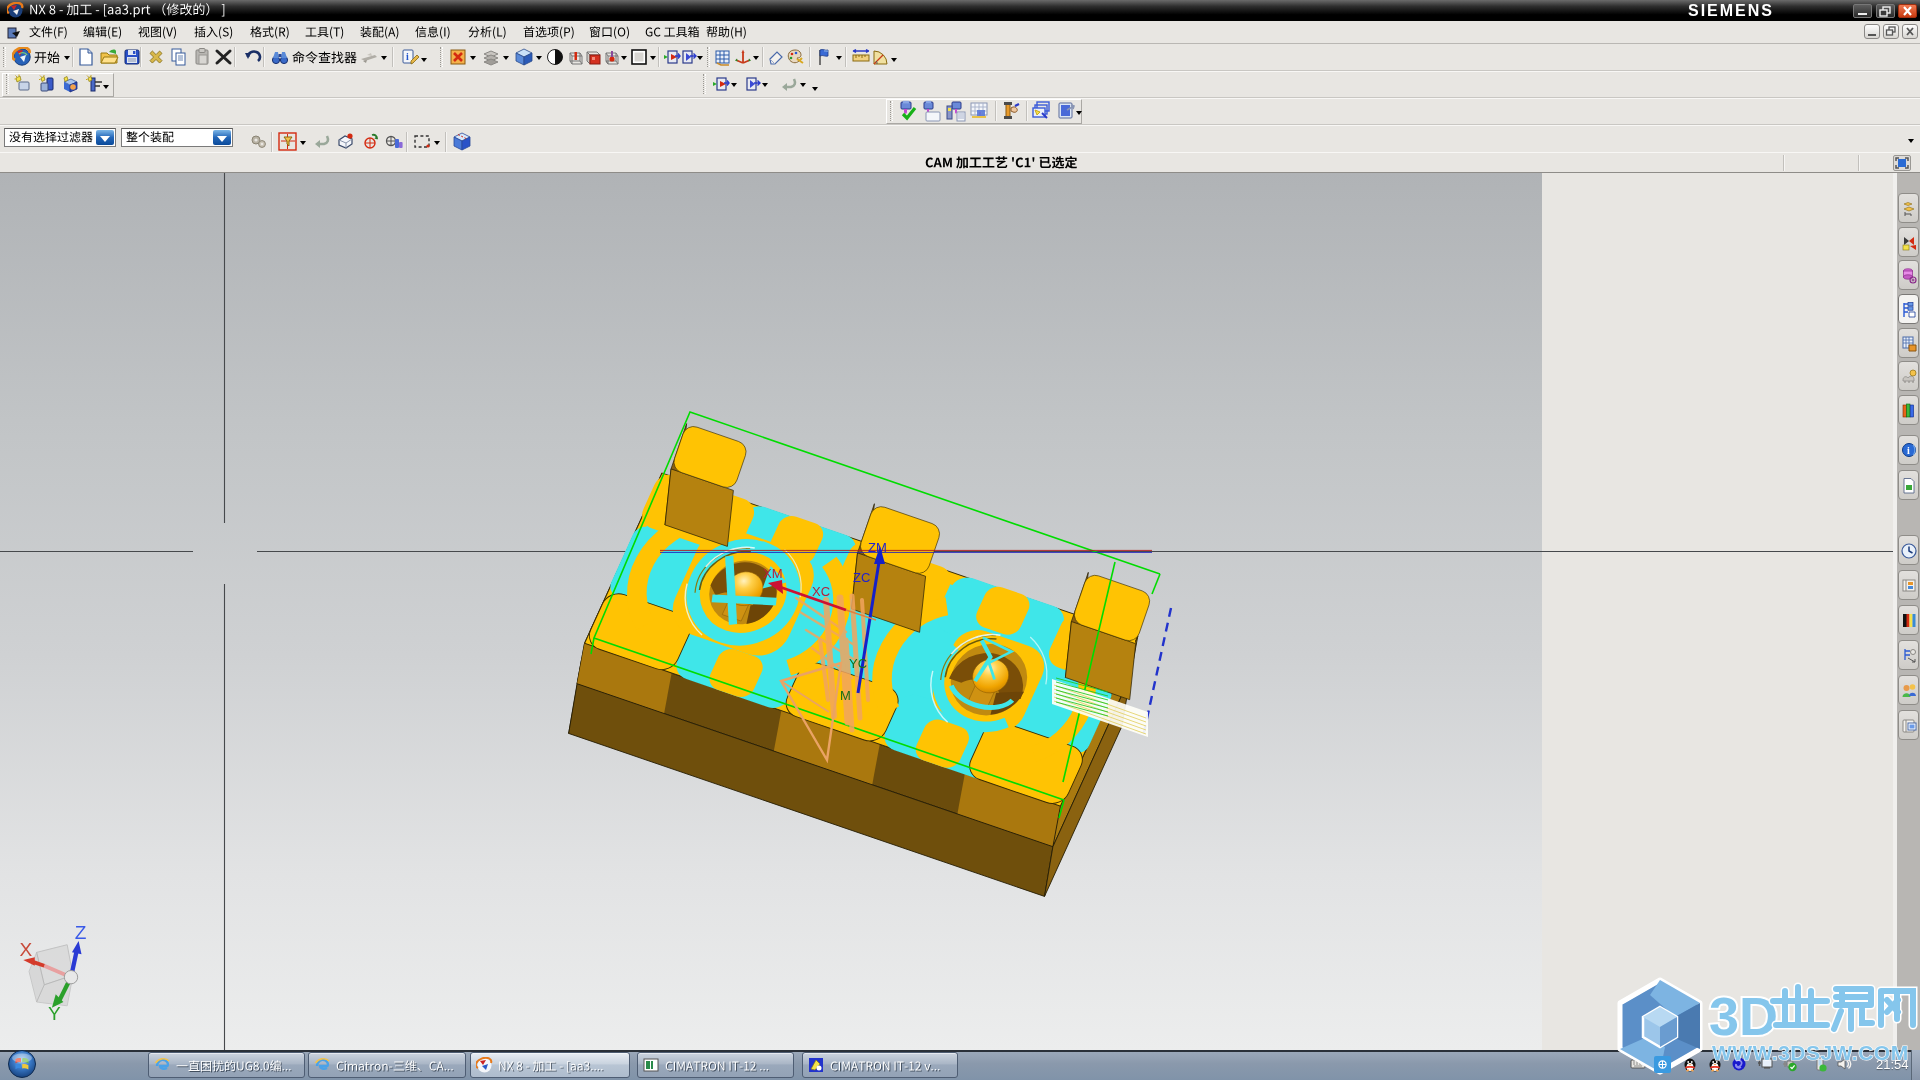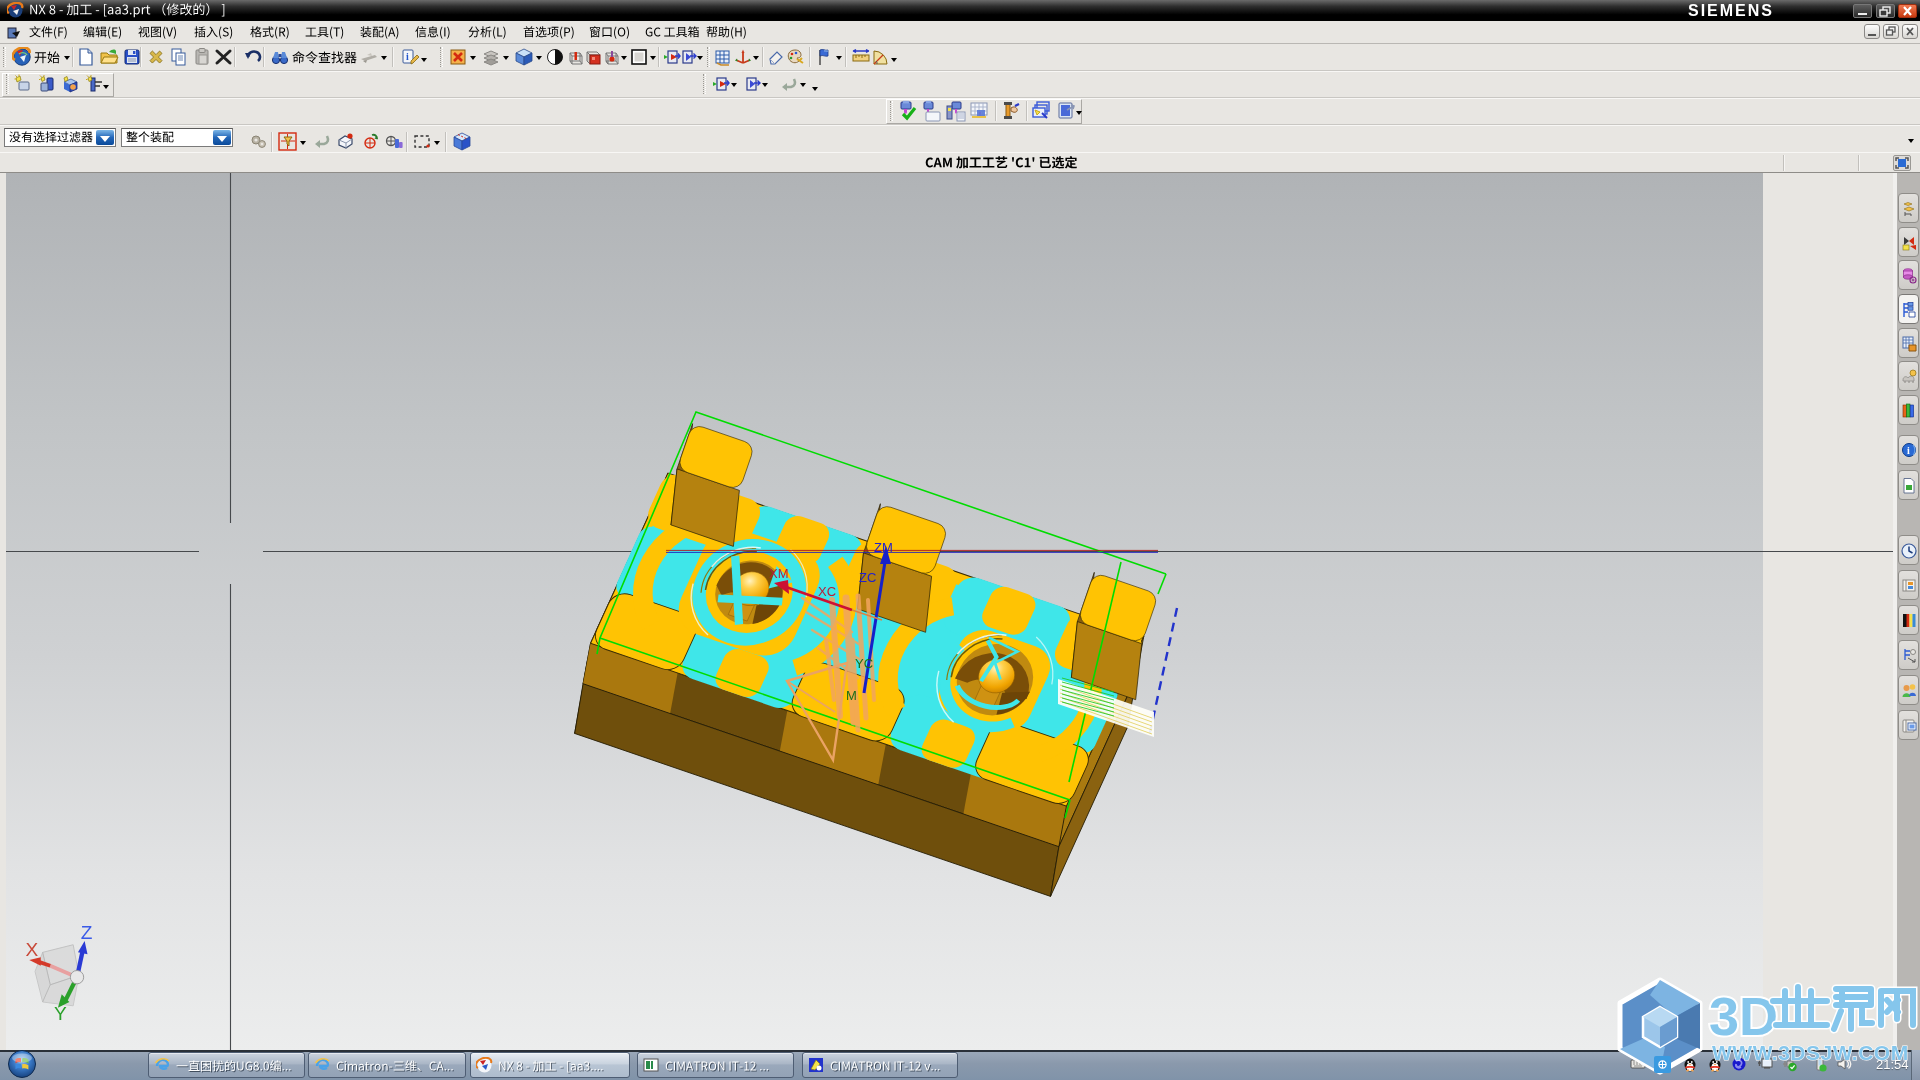--- a/index.html
+++ b/index.html
@@ -43,21 +43,21 @@
   .combo .cbtn { position:absolute; right:1px; top:1px; bottom:1px; width:18px;
     background:linear-gradient(#7db7e8,#2366b8 50%,#0a4a9a); border-radius:2px; }
   .combo .cbtn:after { content:""; position:absolute; left:4px; top:6px; width:0; height:0;
     border-left:5px solid transparent; border-right:5px solid transparent; border-top:6px solid #fff; }
 
   
   .statusbar { position:absolute; left:0; top:152px; width:1920px; height:21px; background:#e8e6e2;
     border-top:1px solid #f8f7f5; border-bottom:1px solid #8e8c88; font-size:13px; color:#000; }
 
   
-  .viewport { position:absolute; left:6px; top:173px; width:1757px; height:877px;
+  .viewport { position:absolute; left:0; top:173px; width:1542px; height:877px;
     background:linear-gradient(180deg,#b0b3b6 0%, #c2c5c7 30%, #cfd1d3 55%, #e2e3e4 80%, #eceded 100%); }
   .sidebar { position:absolute; left:1893px; top:173px; width:27px; height:877px; background:#b8b6b3; border-left:4px solid #f0efed; }
   .sbtn { position:absolute; left:1px; width:21px; height:30px; border:1px solid #8f8d89; border-radius:4px;
     background:linear-gradient(#e2e0dd,#ceccc8); }
   .sbtn.active { background:#f4f3f1; border-color:#7a7876; }
   .sbtn svg { position:absolute; left:1px; top:5px; }
 
   
   .taskbar { position:absolute; left:0; top:1050px; width:1920px; height:30px;
     background:linear-gradient(#2a3038 0%, #2a3038 6%, #9aa7b8 8%, #8a99ac 45%, #8093a9 100%);

